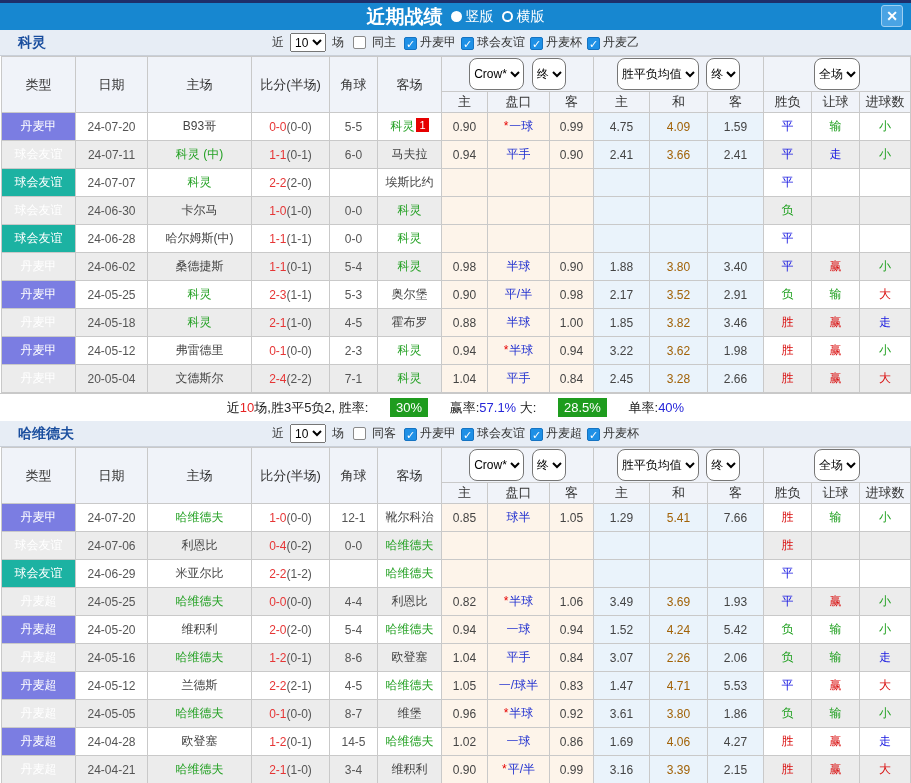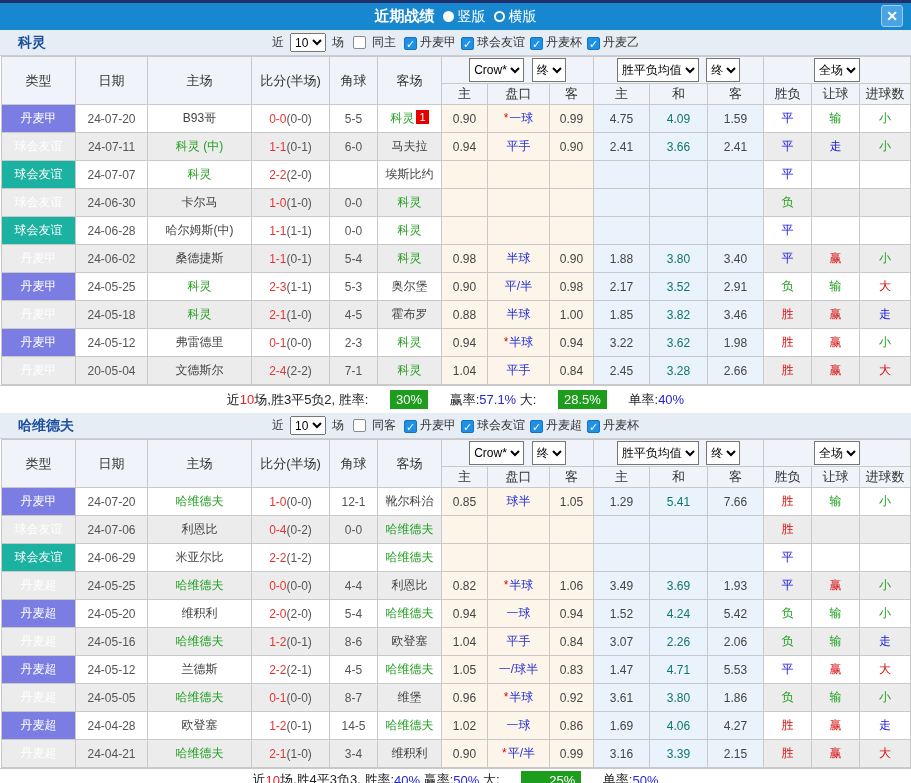--- a/index.html
+++ b/index.html
@@ -1,21 +1,21 @@
 <!DOCTYPE html>
 <html><head>
 <meta charset="utf-8">
 <style>
   * { margin:0; padding:0; box-sizing:border-box; }
   html,body { width:911px; height:783px; overflow:hidden; background:#fff;
     font-family:"Liberation Sans", sans-serif; }
   .top-navy { height:3px; background:#1e2f6a; }
   .titlebar { height:27px; background:#1787d0; color:#fff; display:flex;
     align-items:center; justify-content:center; position:relative; font-size:14px; }
-  .titlebar .title { font-weight:bold; font-size:15px; }
+  .titlebar .title { font-weight:bold; font-size:19px; }
   .radio { display:inline-block; width:11px; height:11px; border:2px solid #fff;
     border-radius:50%; margin:0 4px 0 8px; vertical-align:-2px; background:transparent; }
   .radio.checked { background:#fff; }
   .close-btn { position:absolute; right:8px; top:2px; width:22px; height:22px;
     background:#4aa4e4; border:1px solid #9fd0f2; border-radius:3px; color:#fff;
     font-weight:bold; font-size:14px; line-height:20px; text-align:center; cursor:pointer; }
   .band { height:26px; background:#e7edf5; border-bottom:1px solid #c9cfd8;
     display:flex; align-items:center; font-size:12px; color:#333; position:relative; }
   .band .team { position:absolute; left:18px; font-weight:bold; font-size:14px; color:#1a4e9e; }
   .band .filters { margin:0 auto; display:flex; align-items:center; gap:3px; }
@@ -27,35 +27,35 @@
   table { border-collapse:collapse; table-layout:fixed; width:909px; margin-left:1px; font-size:12px; }
   col.c-type{width:74px} col.c-date{width:72px} col.c-home{width:104px}
   col.c-score{width:78px} col.c-corner{width:48px} col.c-away{width:64px}
   col.c-ahh{width:46px} col.c-ahl{width:62px} col.c-aha{width:44px}
   col.c-euh{width:56px} col.c-eud{width:58px} col.c-eua{width:56px}
   col.c-res{width:48px} col.c-hand{width:48px} col.c-goal{width:51px}
   th, td { border:1px solid #c9c9c9; text-align:center; height:21px; padding:0 1px;
     overflow:hidden; white-space:nowrap; }
   thead th { background:#f0f3f9; color:#333; font-weight:normal; font-size:13px; }
   thead .sel-row th { border-bottom:none; }
-  thead select { height:24px; font-size:12px; margin:1px 2px; background:#fff; }
+  thead select { height:32px; font-size:12px; margin:1px 2px; background:#fff;border-radius:8px; }
   tbody td { height:28px; color:#444; }
   tr.alt td { background:#ececec; }
   td.type-purple { background:#7b7de2; color:#fff; font-size:12px; }
   td.type-teal { background:#1cb2a2; color:#fff; font-size:12px; }
   td.bg-asian { background:#fdf4ea !important; }
   td.bg-euro { background:#eaf3fb !important; }
   .score-main { color:#e63535; }
   .score-half { color:#555; }
   .team-focus { color:#22a022; }
   .card-badge { display:inline-block; background:#e60000; color:#fff; font-size:11px;
     line-height:14px; padding:0 3px; margin-left:2px; vertical-align:1px; }
   .star { color:#e60000; margin-right:1px; }
   .ah-line { color:#2433d0; }
-  .eu-draw { color:#0f766e; }
+  .eu-draw { color:#a16207; }
   .c-r { color:#d90f0f; } .c-b { color:#1515e0; } .c-g { color:#1fa01f; }
   .summary { height:28px; display:flex; align-items:center; justify-content:center;
     font-size:13px; color:#222; border-top:1px solid #c9c9c9; background:#fff; }
   .summary .p-red { color:#e62222; }
   .summary .p-blue { color:#2626d9; }
   .summary .p-badge { background:#1e9c1e; color:#fff; padding:2px 6px; margin:0 18px; }
   .summary2 { height:23px; }
   .muted { color:#555; }
 </style>
 </head>

